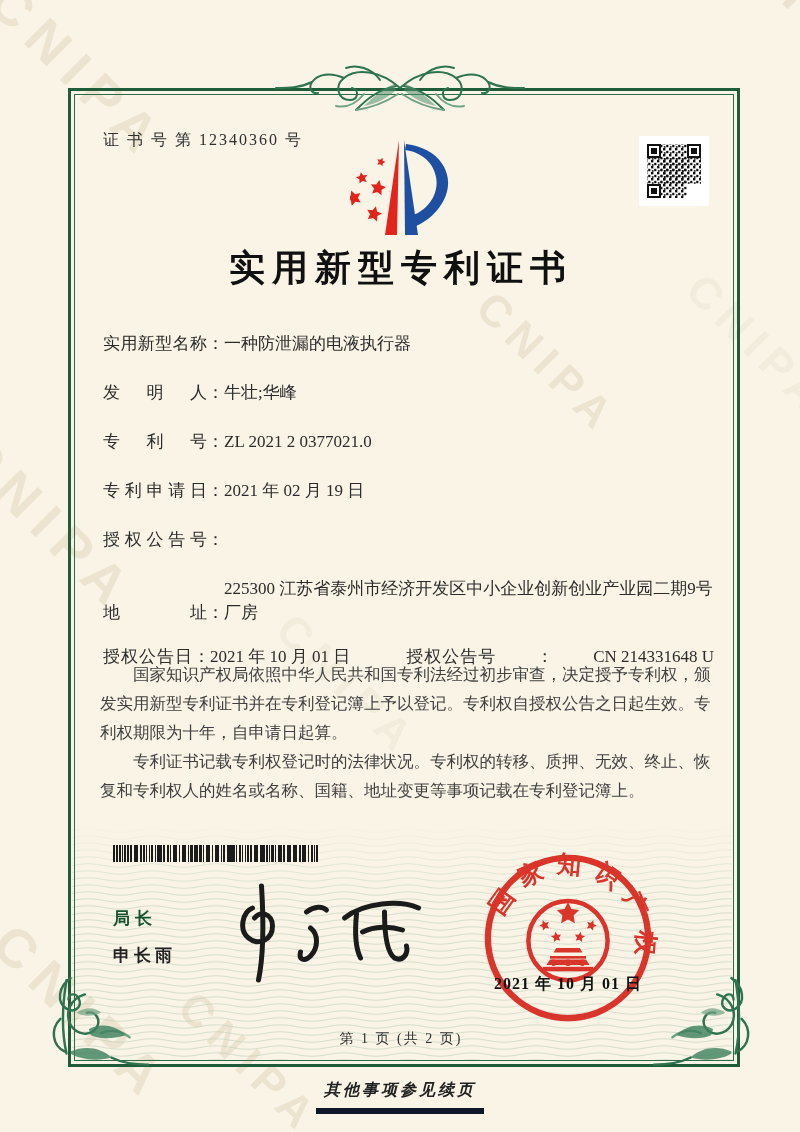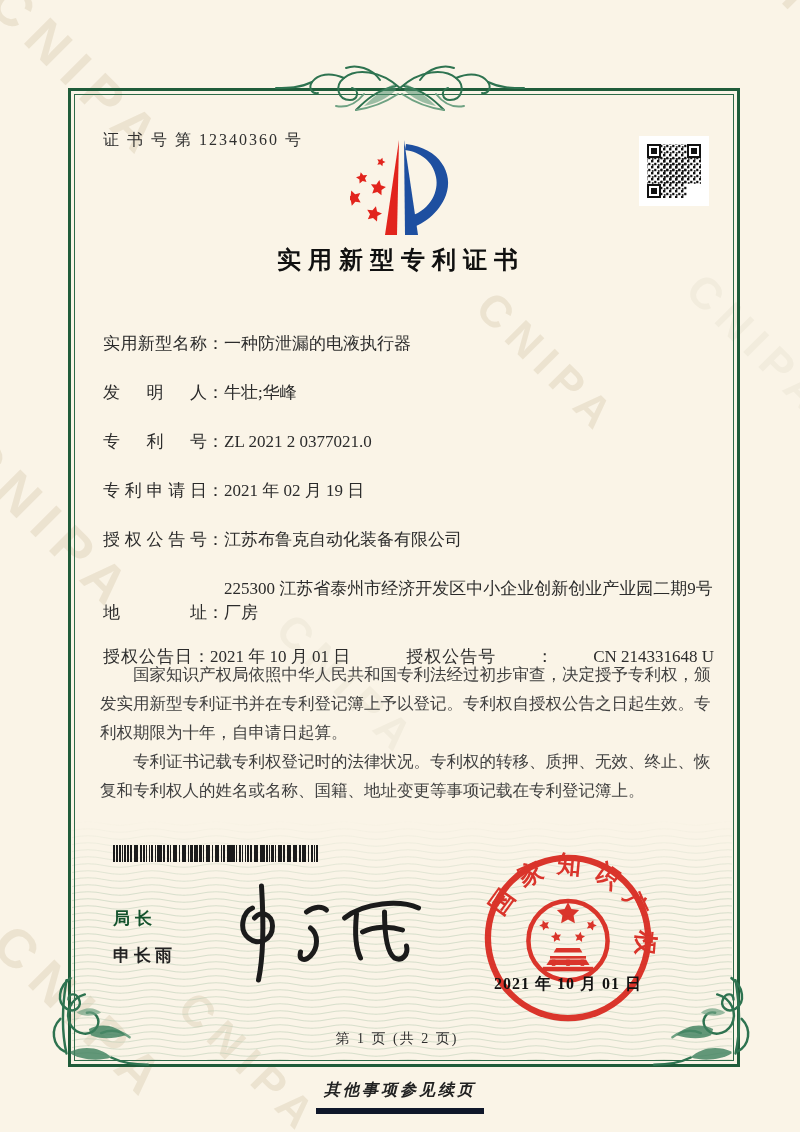--- a/index.html
+++ b/index.html
@@ -17,21 +17,21 @@
   
   .frame{position:absolute;left:68px;top:88px;width:666px;height:973px;border:3px solid #1f5c3a;z-index:1;}
   .frame-inner{position:absolute;inset:3px;border:1px solid #2e6b49;}
   .ornament{position:absolute;z-index:2;}
   
   .content{position:absolute;inset:0;z-index:3;}
   .certno{position:absolute;left:103px;top:130px;font-size:16px;letter-spacing:2px;color:#2f2f2f;}
   .logo{position:absolute;left:350px;top:132px;width:120px;height:105px;}
   .qrwrap{position:absolute;left:639px;top:136px;width:70px;height:70px;background:#fff;
           display:flex;align-items:center;justify-content:center;}
-  .title{position:absolute;left:68px;top:244px;width:666px;text-align:center;font-size:24px;
+  .title{position:absolute;left:68px;top:244px;width:666px;text-align:center;font-size:36px;
          font-weight:700;letter-spacing:7px;color:#101010;}
   .fields{position:absolute;left:103px;top:332px;width:612px;font-size:17px;line-height:24px;}
   .row{display:flex;margin-bottom:25px;}
   .row.tight{margin-bottom:18px;align-items:flex-end;}
   .lbl{display:inline-block;width:104px;text-align:justify;text-align-last:justify;flex:none;}
   .lbl.natural{width:auto;text-align-last:auto;letter-spacing:1px;}
   .colon{flex:none;}
   .val{display:inline-block;max-width:498px;}
   .grantrow{margin-top:20px;display:flex;}
   .grant2{margin-left:56px;display:flex;gap:40px;}
@@ -44,22 +44,22 @@
       repeating-linear-gradient(90deg,#1b1b1b 0 1px,transparent 1px 5.5px),
       repeating-linear-gradient(90deg,transparent 0 6.5px,#1b1b1b 6.5px 8px);}
   .sig-role{position:absolute;left:113px;top:907px;font-family:"Liberation Sans","DejaVu Sans",sans-serif;
             font-weight:700;font-size:17px;letter-spacing:5px;color:#14532d;}
   .sig-name{position:absolute;left:113px;top:944px;font-family:Liberation Sans, sans-serif;
             font-weight:700;font-size:17px;letter-spacing:4px;color:#222;}
   .sig-script{position:absolute;left:212px;top:878px;width:235px;height:110px;}
   .seal{position:absolute;left:478px;top:848px;width:180px;height:180px;z-index:4;}
   .seal-date{position:absolute;left:488px;top:974px;width:160px;text-align:center;z-index:5;
              font-size:16px;font-weight:700;letter-spacing:1px;color:#111;}
-  .pageinfo{position:absolute;left:56px;top:1030px;width:666px;text-align:center;font-size:14px;
-            letter-spacing:2px;color:#2f2f2f;z-index:3;padding-left:8px;}
+  .pageinfo{position:absolute;left:68px;top:1030px;width:666px;text-align:center;font-size:14px;
+            letter-spacing:2px;color:#2f2f2f;z-index:3;}
   .continuation{position:absolute;left:0;top:1080px;width:800px;text-align:center;z-index:3;}
   .continuation span{display:inline-block;font-size:16px;font-weight:700;font-style:italic;
             letter-spacing:3px;color:#222;border-bottom:6px solid #0f172a;padding:0 8px 7px;}
 </style>
 </head>
 <body>
 
 <div class="page">
 
   <div class="wm" style="left:-34px;top:40px;">CNIPA</div>
@@ -199,21 +199,20 @@
           <span class="val">ZL 2021 2 0377021.0</span>
       </div>
       <div class="row">
         <span class="lbl">专利申请日</span>
           <span class="colon">：</span>
           <span class="val">2021 年 02 月 19 日</span>
       </div>
       <div class="row">
         <span class="lbl">授权公告号</span>
           <span class="colon">：</span>
-          <span class="val">江苏布鲁克自动化装备有限公司</span>
       </div>
       <div class="row tight">
         <span class="lbl">地址</span>
           <span class="colon">：</span>
           <span class="val">225300  江苏省泰州市经济开发区中小企业创新创业产业园二期9号厂房</span>
       </div>
       <div class="grantrow">
         <span class="lbl natural">授权公告日</span>
           <span class="colon">：</span>
           <span>2021 年 10 月 01 日</span>

